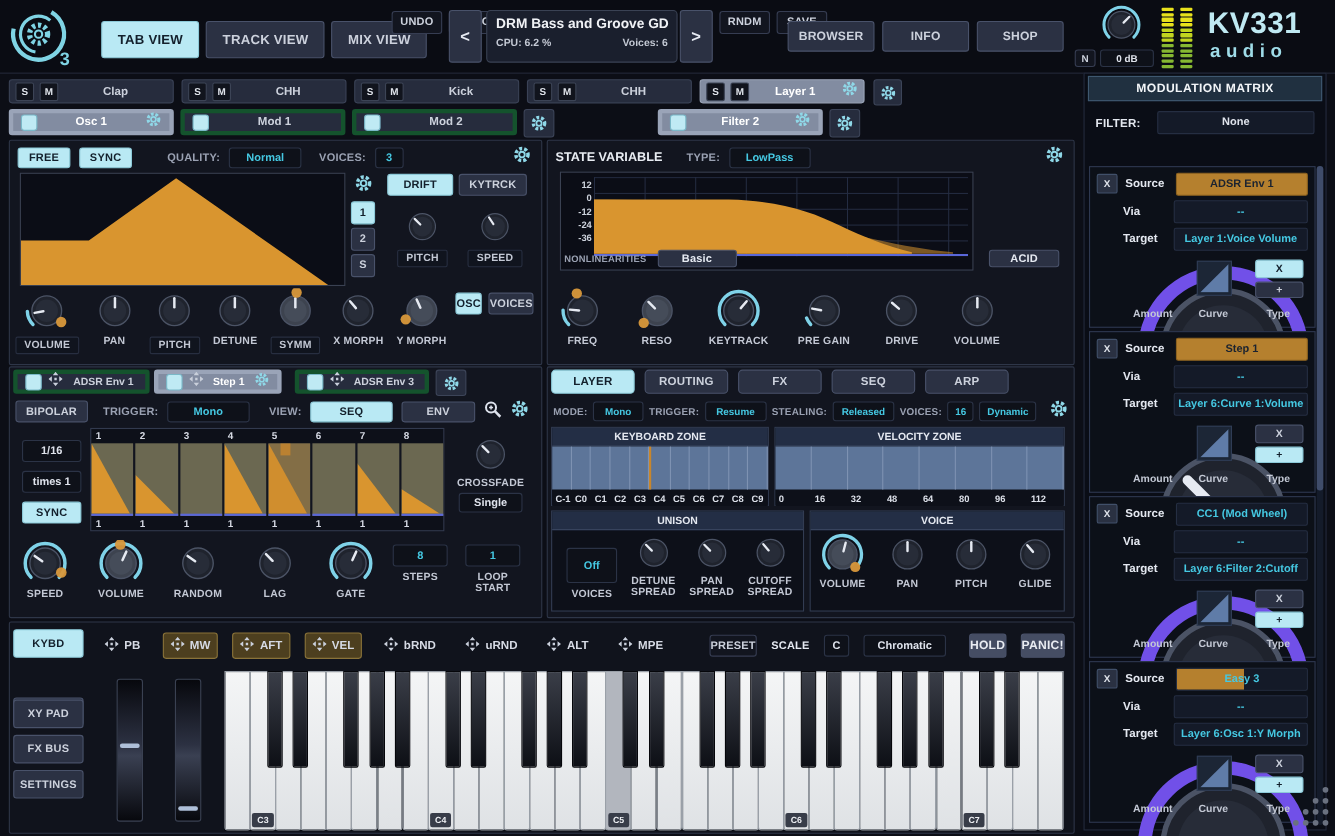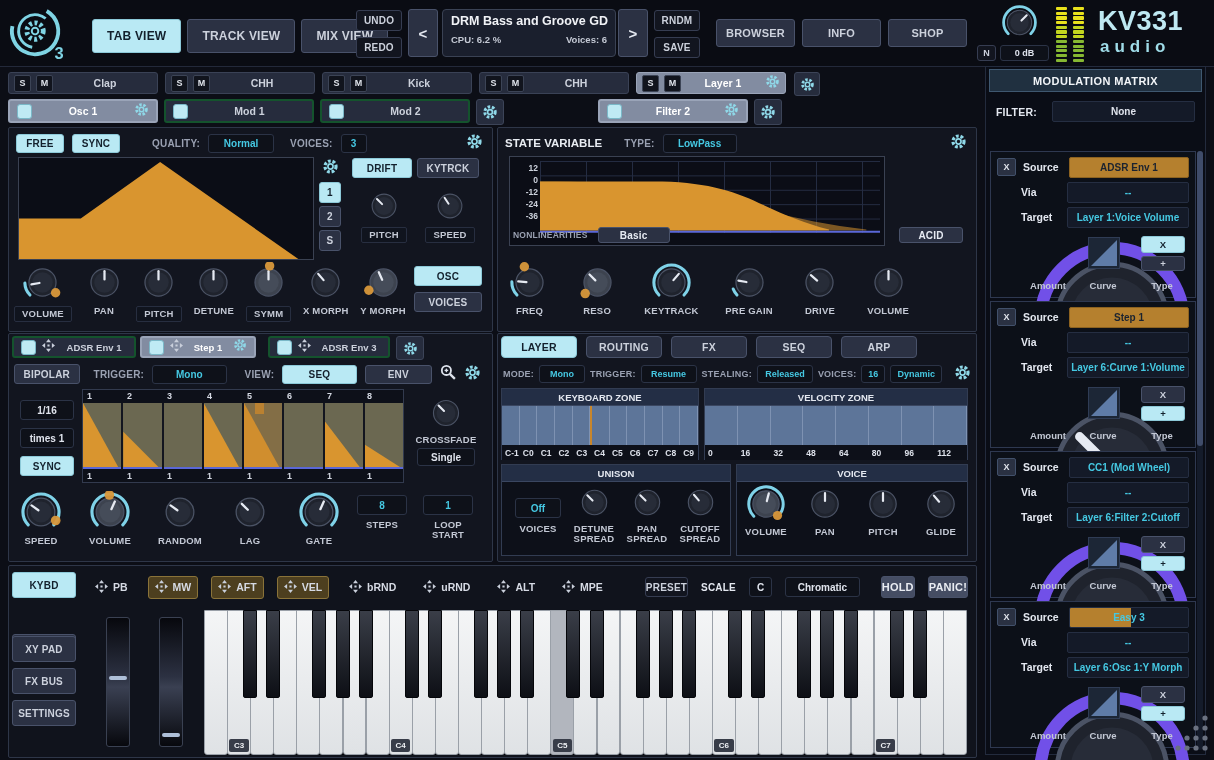--- a/index.html
+++ b/index.html
@@ -15,21 +15,21 @@
   .valbox{display:flex;align-items:center;justify-content:center;background:#0e1119;border:1px solid #2b3346;
        border-radius:3px;color:#45c8e2;font-size:10px;font-weight:700;box-sizing:border-box;}
   .valbox.white{color:#dfe3ec;}
   .lbl{font-size:10px;color:#9aa1b2;font-weight:700;letter-spacing:.2px;}
   .panelframe{position:absolute;border:1px solid #2e3648;background:#12151f;border-radius:2px;}
   .gearbtn{display:flex;align-items:center;justify-content:center;background:#262c3d;border:1px solid #3c4458;border-radius:3px;}
   
   #topbar{position:absolute;left:0;top:0;width:1214px;height:66px;background:#0a0c13;border-bottom:1px solid #23293a;}
   #tb-tabs{position:absolute;left:92px;top:19px;display:flex;gap:6px;}
   #tb-tabs .btn{height:28px;padding:16px 14px;font-size:12px;}
-  .udcol{position:absolute;display:flex;flex-direction:column;gap:6px;text-align:right;}
+  .udcol{position:absolute;display:flex;gap:6px;text-align:right;}
   .udcol .btn{width:46px;height:21px;font-size:10px;}
   .navarrow{position:absolute;top:9px;width:30px;height:48px;font-size:15px;color:#e6eaf2;}
   #presetbox{position:absolute;left:442px;top:9px;width:174px;height:48px;background:#1a1f2d;border:1px solid #3a4254;
       border-radius:4px;box-sizing:border-box;padding:4px 8px;}
   #presetname{font-size:12.5px;color:#f0f2f6;text-align:center;white-space:nowrap;}
   #presetinfo{display:flex;justify-content:space-between;margin-top:6px;font-size:9.5px;color:#c4c9d4;}
   #tb-nav{position:absolute;left:716px;top:19px;display:flex;gap:7px;}
   #tb-nav .btn{height:28px;width:79px;font-size:11px;}
   #tb-knob{position:absolute;left:1001px;top:4px;}
   #tb-mono{position:absolute;left:977px;top:45px;width:19px;height:16px;font-size:9px;}
@@ -39,21 +39,21 @@
   .vubar{width:11px;height:3.2px;border-radius:1px;}
   #brand1{position:absolute;left:1098px;top:6px;font-size:27px;color:#bfe9f2;letter-spacing:.5px;}
   #brand2{position:absolute;left:1100px;top:37px;font-size:17px;color:#9fdce8;letter-spacing:5px;}
   
   .strip-tab{position:absolute;top:0;height:22px;background:#262c3d;border:1px solid #3a4256;border-radius:3px;
       display:flex;align-items:center;gap:5px;padding:0 5px;box-sizing:border-box;}
   .strip-tab.sel{background:#828ca1;border-color:#9aa4b8;color:#fff;}
   .smbox{width:15px;height:15px;display:flex;align-items:center;justify-content:center;background:#11141d;
       border:1px solid #3c4456;border-radius:2px;font-size:9px;color:#dfe3ea;}
   .strip-tab .tlab{flex:1;text-align:center;font-size:10.5px;}
-  .mod-tab{position:absolute;top:0;height:24px;background:#262c3d;border:2px solid #14532d;border-radius:3px;
+  .mod-tab{position:absolute;top:0;height:24px;background:#262c3d;border:4px solid #14532d;border-radius:3px;
       display:flex;align-items:center;gap:6px;padding:0 7px;box-sizing:border-box;}
   .mod-tab.sel{background:#828ca1;border-color:#9aa4b8;color:#fff;}
   .chk{width:13px;height:13px;background:#bfeaf4;border:1px solid #7ab8c8;border-radius:3px;}
   .mod-tab .tlab{flex:1;text-align:center;font-size:10.5px;}
   
   .kcell{display:flex;flex-direction:column;align-items:center;gap:3px;}
   .klabel{font-size:9.5px;color:#c3c8d4;text-align:center;letter-spacing:.2px;line-height:1.1;}
   .klabel.boxed{background:#10141e;border:1px solid #272e40;border-radius:2px;padding:2px 7px;}
   .knob{position:relative;}
   .knob svg{display:block;width:100%;height:100%;}
@@ -413,21 +413,21 @@
           <svg viewBox="0 0 40 40">
             <circle cx="20" cy="20" r="13.2" fill="#3d434f" stroke="#4b5365" stroke-width="1.2"></circle>
             <circle cx="20" cy="20" r="10" fill="#454c59"></circle>
             <line x1="18.7" y1="17.3" x2="15.4" y2="10.0" stroke="#e6eaf2" stroke-width="2.2" stroke-linecap="round"></line>
             <circle cx="5.7" cy="27.6" r="4.6" fill="#d9983b" opacity=".95"></circle>
           </svg>
         </div>
         <div class="klabel">Y MORPH</div>
       </div>
     </div>
-  <div class="abs" style="left:414px;top:266px;width:68px;display:flex;flex-direction:column;gap:6px">
+  <div class="abs" style="left:414px;top:266px;width:68px;display:flex;flex-direction:row;gap:6px">
     <div class="btn active" style="height:20px;font-size:10px">OSC</div>
     <div class="btn" style="height:20px;font-size:10px">VOICES</div>
   </div>
 
   <div class="panelframe" style="left:497px;top:127px;width:478px;height:203px"></div>
   <div id="flt-head" style="left:505px;top:131px;width:462px">
     <span style="font-size:11.5px;color:#e8ecf2">STATE VARIABLE</span>
     <span class="lbl" style="margin-left:14px">TYPE:</span>
     <div class="valbox" style="width:74px;height:19px">LowPass</div>
     <span style="margin-left:auto" class="gearslot"><svg viewBox="0 0 16 16" width="17" height="17">
@@ -780,21 +780,21 @@
         <div>64</div>
         <div>80</div>
         <div>96</div>
         <div>112</div>
       </div>
   </div>
   <div class="zone" style="left:501px;top:464px;width:230px;height:92px">
     <div class="ztitle">UNISON</div>
     <div style="position:relative;height:72px">
       <div class="abs" style="left:10px;top:16px;width:52px;display:flex;flex-direction:column;align-items:center;gap:6px">
-        <div class="valbox" style="width:46px;height:20px">Off</div>
+        <div class="valbox" style="width:46px;height:32px">Off</div>
         <div class="klabel">VOICES</div>
       </div>
       <div class="abs" id="uni-knobs" style="left:66px;top:2px;width:158px;display:flex;justify-content:space-between">
           <div class="kcell">
             <div class="knob" style="height: 37px; width: 37px;">
               <svg viewBox="0 0 40 40">
                 <circle cx="20" cy="20" r="13.2" fill="#1f232d" stroke="#4b5365" stroke-width="1.2"></circle>
                 <circle cx="20" cy="20" r="10" fill="#272c38"></circle>
                 <line x1="17.9" y1="17.9" x2="12.2" y2="12.2" stroke="#e6eaf2" stroke-width="2.2" stroke-linecap="round"></line>
               </svg>

